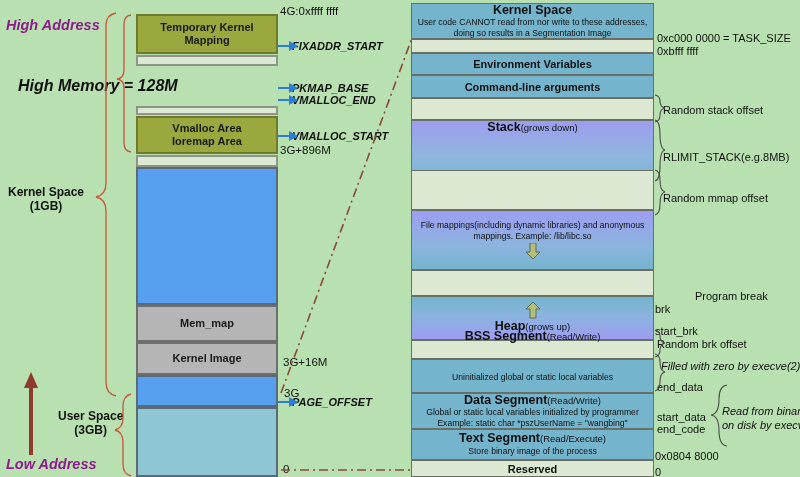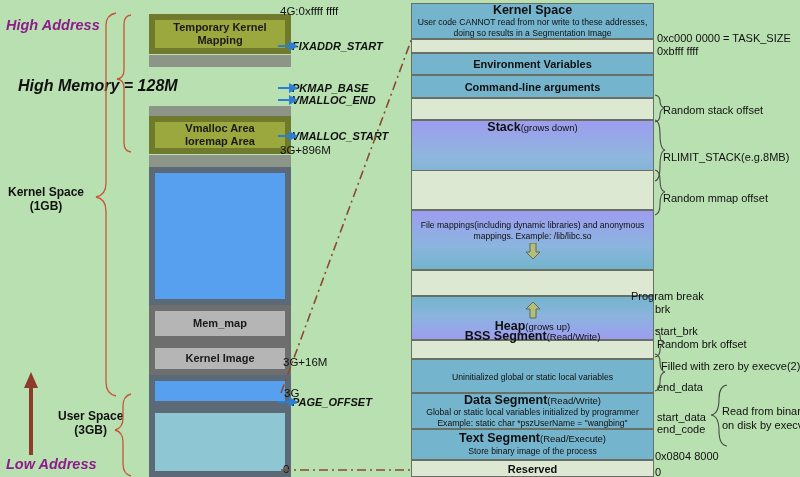--- a/index.html
+++ b/index.html
@@ -12,24 +12,24 @@
   }
   #stage{position:absolute;inset:0;width:800px;height:477px;}
 
   
   .abs{position:absolute;box-sizing:border-box;}
 
   
   #left-column{left:136px;top:14px;width:142px;height:463px;}
   .lblock{
     position:absolute;left:0;width:142px;box-sizing:border-box;
-    border:6px solid #a21caf;
+    border:2px solid #a21caf;
     display:flex;align-items:center;justify-content:center;
     text-align:center;line-height:1.15;
-    font-size:11px;color:#1a1a1a;font-weight:600;margin-left:13px;
+    font-size:11px;color:#1a1a1a;font-weight:600;
   }
   .lblock.olive{background:#9aa83e;border-color:#6f7a2c;}
   .lblock.gap{background:#dce9d4;border-color:#8d9488;}
   .lblock.blue{background:#57a0f0;border-color:#5c6a78;}
   .lblock.grey{background:#b5b5b5;border-color:#6e6e6e;}
   .lblock.teal{background:#8fc6d4;border-color:#5c6a78;}
   .lblock span{display:block;}
 
   
   #right-column{left:411px;top:3px;width:243px;height:474px;}
@@ -46,21 +46,21 @@
   .rblock.heap{background:linear-gradient(to bottom,#74b4cd 0%,#8bb4de 45%,#9d9df0 100%);}
   .r-title{font-size:12.5px;font-weight:bold;line-height:1.1;}
   .r-title .small{font-size:9.5px;font-weight:normal;}
   .r-sub{font-size:8.6px;line-height:1.22;font-weight:normal;}
   .r-single{font-size:11px;font-weight:bold;}
 
   .arrow-down,.arrow-up{width:16px;height:17px;margin-top:2px;}
 
   
   .tag{position:absolute;font-size:11px;color:#111;white-space:nowrap;line-height:1.15;}
-  .tag.italic{}
+  .tag.italic{font-style:italic;}
 
   #high-address{left:6px;top:17px;font-size:14.5px;font-weight:bold;font-style:italic;color:#8c1c8c;}
   #low-address{left:6px;top:456px;font-size:14.5px;font-weight:bold;font-style:italic;color:#8c1c8c;}
   #high-memory{left:18px;top:77px;font-size:16px;font-style:italic;font-weight:bold;color:#111;}
   #kernel-space-lbl{left:8px;top:185px;font-size:12px;font-weight:bold;color:#111;text-align:center;}
   #user-space-lbl{left:58px;top:409px;font-size:12px;font-weight:bold;color:#111;text-align:center;}
 
   .ptr-lbl{position:absolute;font-size:11px;font-style:italic;font-weight:bold;color:#111;white-space:nowrap;}
   .addr-lbl{position:absolute;font-size:11.5px;color:#111;white-space:nowrap;}
 
@@ -189,21 +189,21 @@
     <div class="rblock gap" style="top:457px;height:17px;">
       <div class="r-single">Reserved</div>
     </div>
   </div>
 
   <div class="tag" style="left:657px;top:32px;">0xc000 0000 = TASK_SIZE</div>
   <div class="tag" style="left:657px;top:45px;">0xbfff ffff</div>
   <div class="tag" style="left:663px;top:104px;">Random stack offset</div>
   <div class="tag" style="left:663px;top:151px;">RLIMIT_STACK(e.g.8MB)</div>
   <div class="tag" style="left:663px;top:192px;">Random mmap offset</div>
-  <div class="tag" style="left:631px;top:290px;">Program break</div>
+  <div class="tag" style="left:655px;top:290px;padding-left:40px;">Program break</div>
   <div class="tag" style="left:655px;top:303px;">brk</div>
   <div class="tag" style="left:655px;top:325px;">start_brk</div>
   <div class="tag" style="left:657px;top:338px;">Random brk offset</div>
   <div class="tag italic" style="left:661px;top:360px;">Filled with zero by execve(2)</div>
   <div class="tag" style="left:657px;top:381px;">end_data</div>
   <div class="tag" style="left:657px;top:411px;">start_data</div>
   <div class="tag" style="left:657px;top:423px;">end_code</div>
   <div class="tag" style="left:655px;top:450px;">0x0804 8000</div>
   <div class="tag" style="left:655px;top:466px;">0</div>
   <div class="tag italic" style="left:722px;top:405px;">Read from binary</div>

